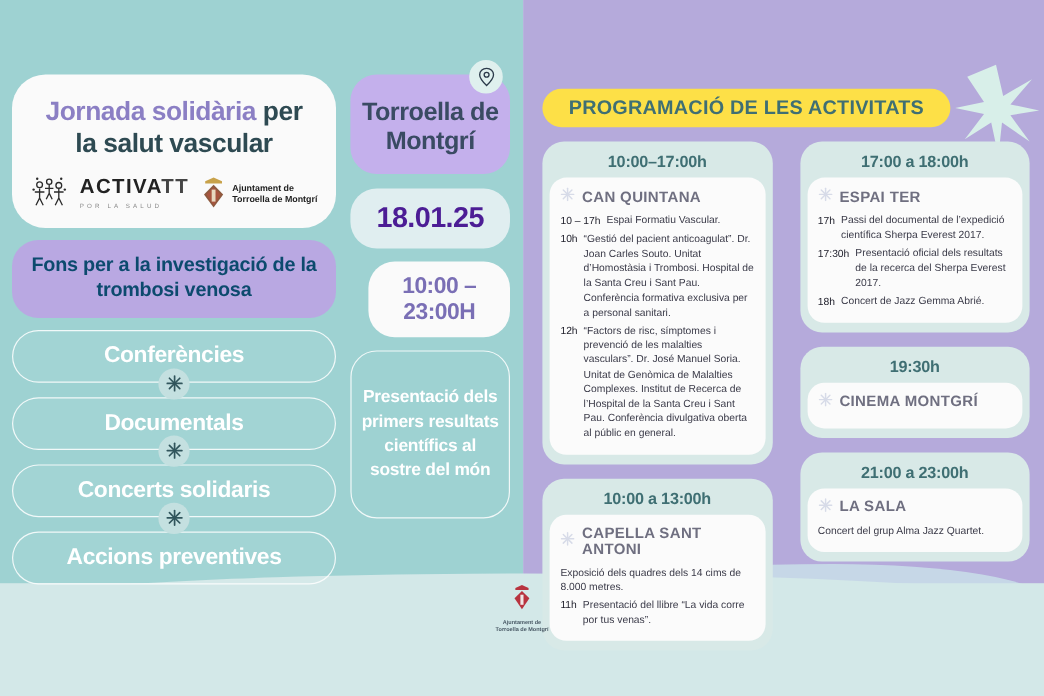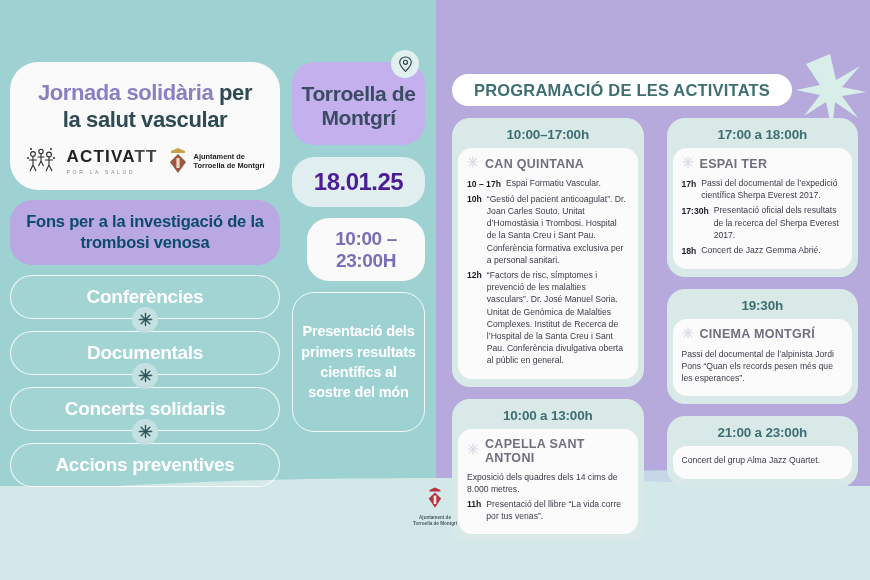--- a/index.html
+++ b/index.html
@@ -165,21 +165,21 @@
     border: 1.6px solid rgba(255,255,255,.85);
     border-radius: 22px;
     padding: 28px 8px;
     text-align: center;
     color: #ffffff; font-size: 14.5px; font-weight: bold;
     line-height: 1.4; letter-spacing: -0.2px;
   }
   
   .right-panel { position: absolute; left: 452px; top: 74px; width: 406px; }
   .prog-header {
-    background: #ffffff;
+    background: #fde047;
     border-radius: 22px;
     height: 32px;
     width: 340px;
     display: flex; align-items: center; justify-content: center;
     color: #3f6f73;
     font-size: 16.5px; font-weight: bold; letter-spacing: 0.2px;
   }
   .cards-grid {
     margin-top: 12px;
     display: flex; gap: 23px;
@@ -205,21 +205,21 @@
   .evvenue {
     display: flex; align-items: center; gap: 6px;
     color: #6f6f80;
     font-size: 12.5px; font-weight: bold;
     letter-spacing: 0.3px;
     margin-bottom: 6px;
   }
   .evvenue .vstar { color: #d7dbe8; flex: 0 0 auto; }
   .evrow { display: flex; gap: 5px; margin-bottom: 3px; }
   .evrow .t {
-    color: #1c1c28; font-size: 8.6px; font-weight: bold;
+    color: #1c1c28; font-size: 8.6px; font-weight: normal;
     flex: 0 0 auto; line-height: 1.42; padding-top: 0.5px; text-align: right;
   }
   .evrow .d {
     color: #3a3a48; font-size: 8.6px; line-height: 1.42;
   }
   .evplain {
     color: #3a3a48; font-size: 8.6px; line-height: 1.42;
     margin-bottom: 3px;
   }
   
@@ -463,27 +463,39 @@
                     <g stroke="currentColor" stroke-width="1.4" stroke-linecap="round">
                       <line x1="7" y1="1" x2="7" y2="13"></line>
                       <line x1="1" y1="7" x2="13" y2="7"></line>
                       <line x1="2.8" y1="2.8" x2="11.2" y2="11.2"></line>
                       <line x1="11.2" y1="2.8" x2="2.8" y2="11.2"></line>
                     </g>
                   </svg>
               </span>
               <span>CINEMA MONTGRÍ</span>
             </div>
-            <div class="evplain">Passi del documental de l’alpinista Jordi Pons “Quan els records pesen més que les esperances”.</div>
           </div>
         </div>
 
         <div class="evcard">
           <div class="evtime">21:00 a 23:00h</div>
           <div class="evinner">
+            <div class="evvenue">
+              <span class="vstar">
+                <svg viewBox="0 0 14 14" width="12" height="12" aria-hidden="true">
+                    <g stroke="currentColor" stroke-width="1.4" stroke-linecap="round">
+                      <line x1="7" y1="1" x2="7" y2="13"></line>
+                      <line x1="1" y1="7" x2="13" y2="7"></line>
+                      <line x1="2.8" y1="2.8" x2="11.2" y2="11.2"></line>
+                      <line x1="11.2" y1="2.8" x2="2.8" y2="11.2"></line>
+                    </g>
+                  </svg>
+              </span>
+              <span>LA SALA</span>
+            </div>
             <div class="evplain">Concert del grup Alma Jazz Quartet.</div>
           </div>
         </div>
 
       </div>
     </div>
   </div>
 
   <div class="footer-crest">
     <span class="fc-shield">

